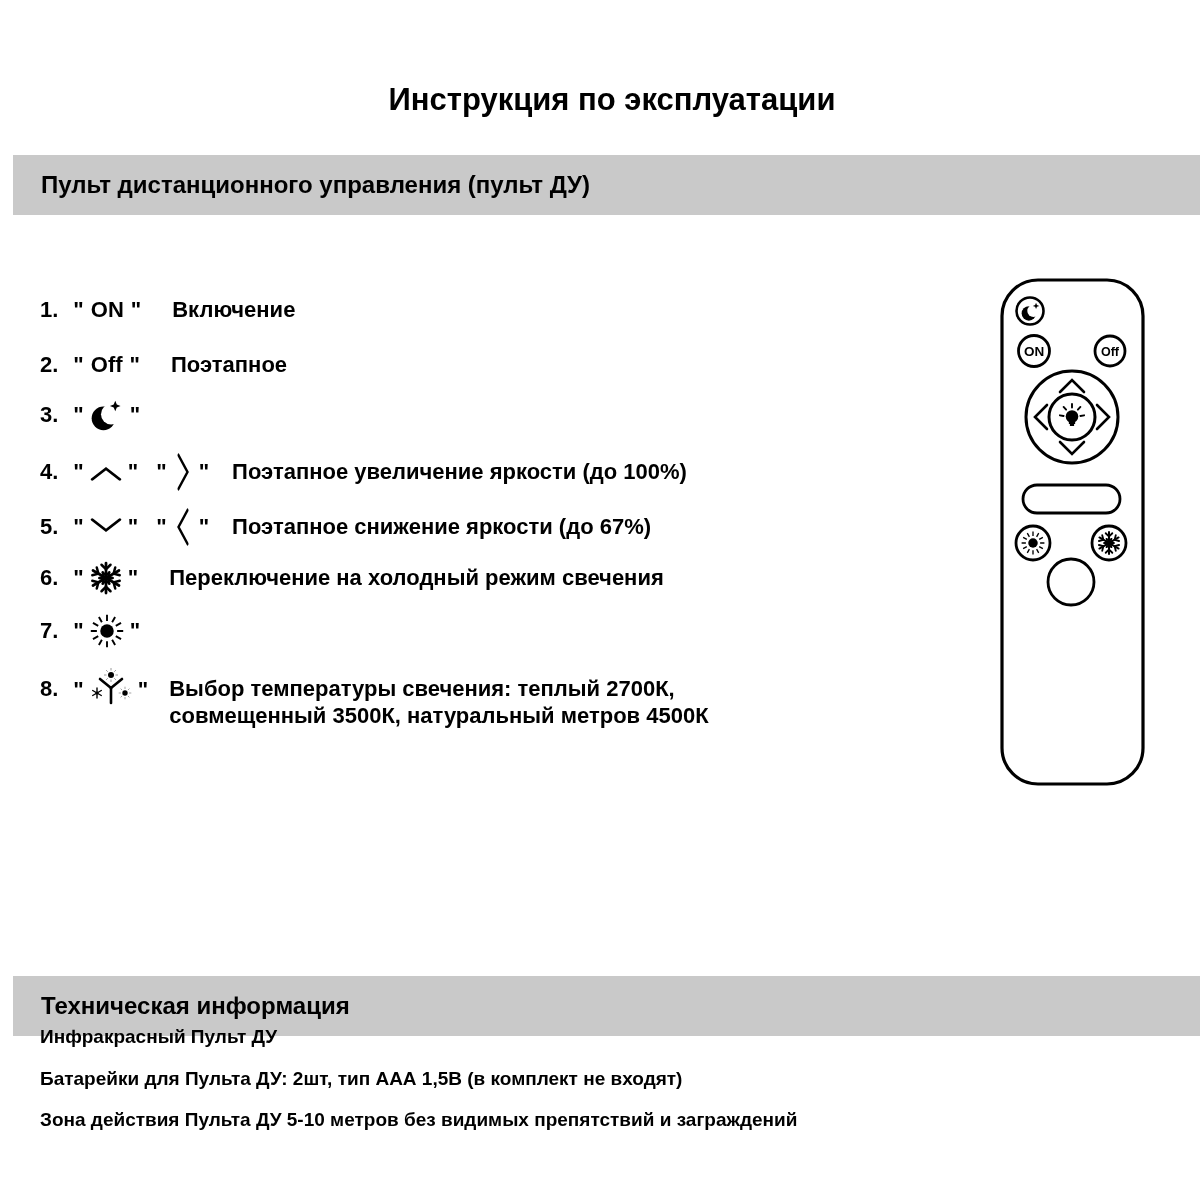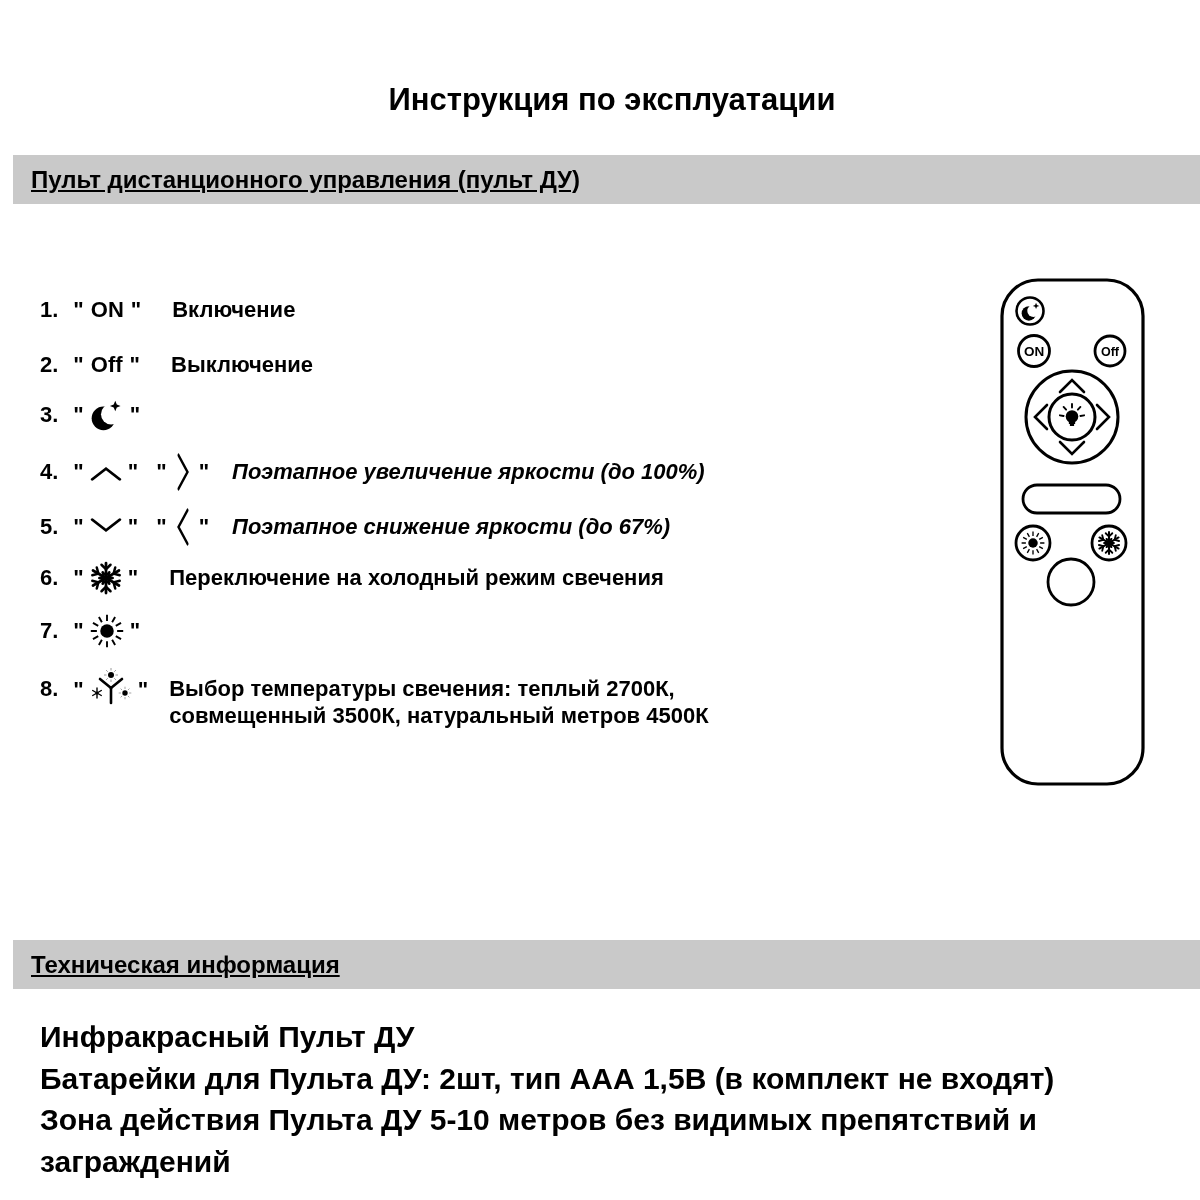--- a/index.html
+++ b/index.html
@@ -1,37 +1,37 @@
 <!DOCTYPE html>
 <html><head>
 <meta charset="utf-8">
 <style>
   html,body{margin:0;padding:0;background:#fff;}
   .page{position:relative;width:1200px;height:1200px;background:#fff;overflow:hidden;
         font-family:"Liberation Sans","DejaVu Sans",sans-serif;color:#000;font-weight:bold;}
   .title{position:absolute;top:70px;left:0;width:1200px;text-align:center;
          font-size:31px;font-weight:bold;margin:12px;}
-  .bar{position:absolute;left:13px;width:1187px;height:49px;background:#c9c9c9;
-       display:flex;align-items:center;padding-left:18px;box-sizing:border-box;text-decoration:underline;}
+  .bar{position:absolute;left:13px;width:1187px;height:60px;background:#c9c9c9;
+       display:flex;align-items:center;padding-left:28px;box-sizing:border-box;}
   .bar span{font-size:24px;font-weight:bold;}
   .bar1{top:155px;}
-  .bar2{top:940px;}
+  .bar2{top:976px;}
   .row{position:absolute;left:40px;display:flex;align-items:center;font-size:22px;white-space:nowrap;}
   .num{margin-right:10px;}
   .q{margin:0 5px;}
   .sym{margin:0 2px;}
   .txt{margin-left:26px;}
   .gap{display:inline-block;width:8px;}
-  .bigger-gap .txt{margin-left:18px;font-style:italic;}
+  .bigger-gap .txt{margin-left:18px;}
   .ic{display:block;}
   .row8{align-items:flex-start;}
   .row8 .symwrap{display:flex;align-items:center;height:44px;}
   .txt2{margin-left:16px;line-height:27px;padding-top:7px;}
   .remote-wrap{position:absolute;left:1000px;top:278px;width:145px;height:508px;}
-  .tech-lines{position:absolute;left:40px;top:1016px;font-size:30px;line-height:41.5px;}
+  .tech-lines{position:absolute;left:40px;top:1016px;font-size:19px;line-height:41.5px;}
   svg text{font-family:"Liberation Sans","DejaVu Sans",sans-serif;font-weight:bold;}
   .defs-holder{position:absolute;width:0;height:0;overflow:hidden;}
 </style>
 </head>
 <body>
 
 <div class="defs-holder">
 <svg width="0" height="0">
   <defs>
     <g id="ic-moon">
@@ -99,21 +99,21 @@
     <span class="sym">ON</span>
     <span class="q">"</span>
     <span class="txt">Включение</span>
   </div>
 
   <div class="row" style="top:352px">
     <span class="num">2.</span>
     <span class="q">"</span>
     <span class="sym">Off</span>
     <span class="q">"</span>
-    <span class="txt">Выключение</span>
+    <span class="txt">Поэтапное</span>
   </div>
 
   <div class="row" style="top:398px">
     <span class="num">3.</span>
     <span class="q">"</span>
     <svg class="ic" width="36" height="34" viewBox="-18 -17 36 34">
       <use href="#ic-moon" transform="translate(0,1) scale(1.18)"></use>
     </svg>
     <span class="q">"</span>
   </div>

